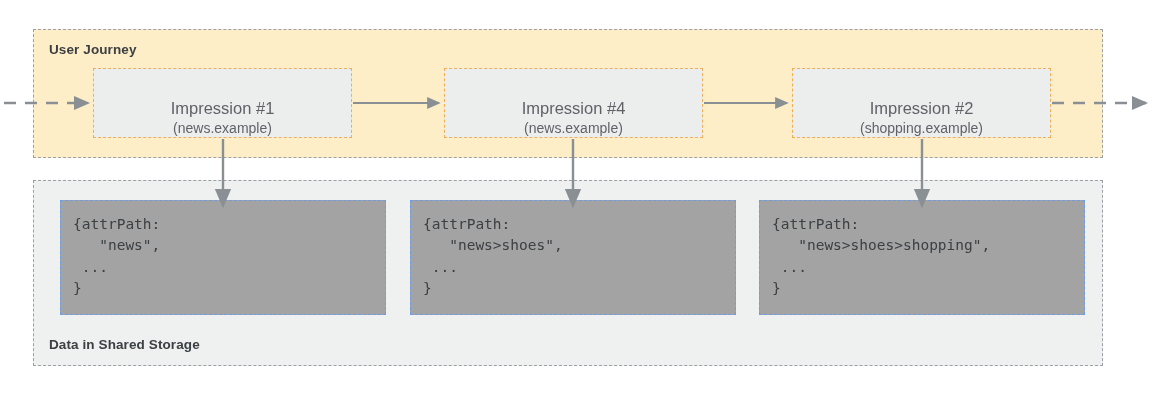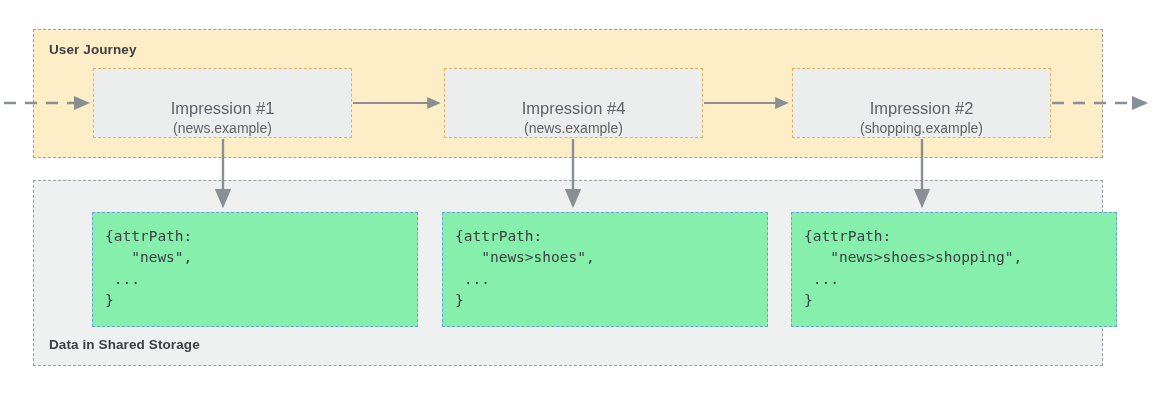--- a/index.html
+++ b/index.html
@@ -89,25 +89,24 @@
     font-size: 14px;
     color: #5f6368;
     line-height: 1.3;
     white-space: nowrap;
   }
 
   
   .codebox {
     position: absolute;
     box-sizing: border-box;
-    top: 212px;
+    top: 200px;
     height: 115px;
-    background: #86efac;
+    background: #a3a3a3;
     border: 1.7px dashed #6e9de4;
-    margin-left: 32px;
   }
   .codebox-1 { left: 60px;  width: 326px; }
   .codebox-2 { left: 410px; width: 326px; }
   .codebox-3 { left: 759px; width: 326px; }
 
   .codebox pre {
     margin: 0;
     padding: 13px 0 0 12px;
     font-family: "DejaVu Sans Mono", "Liberation Mono", monospace;
     font-size: 14.5px;

